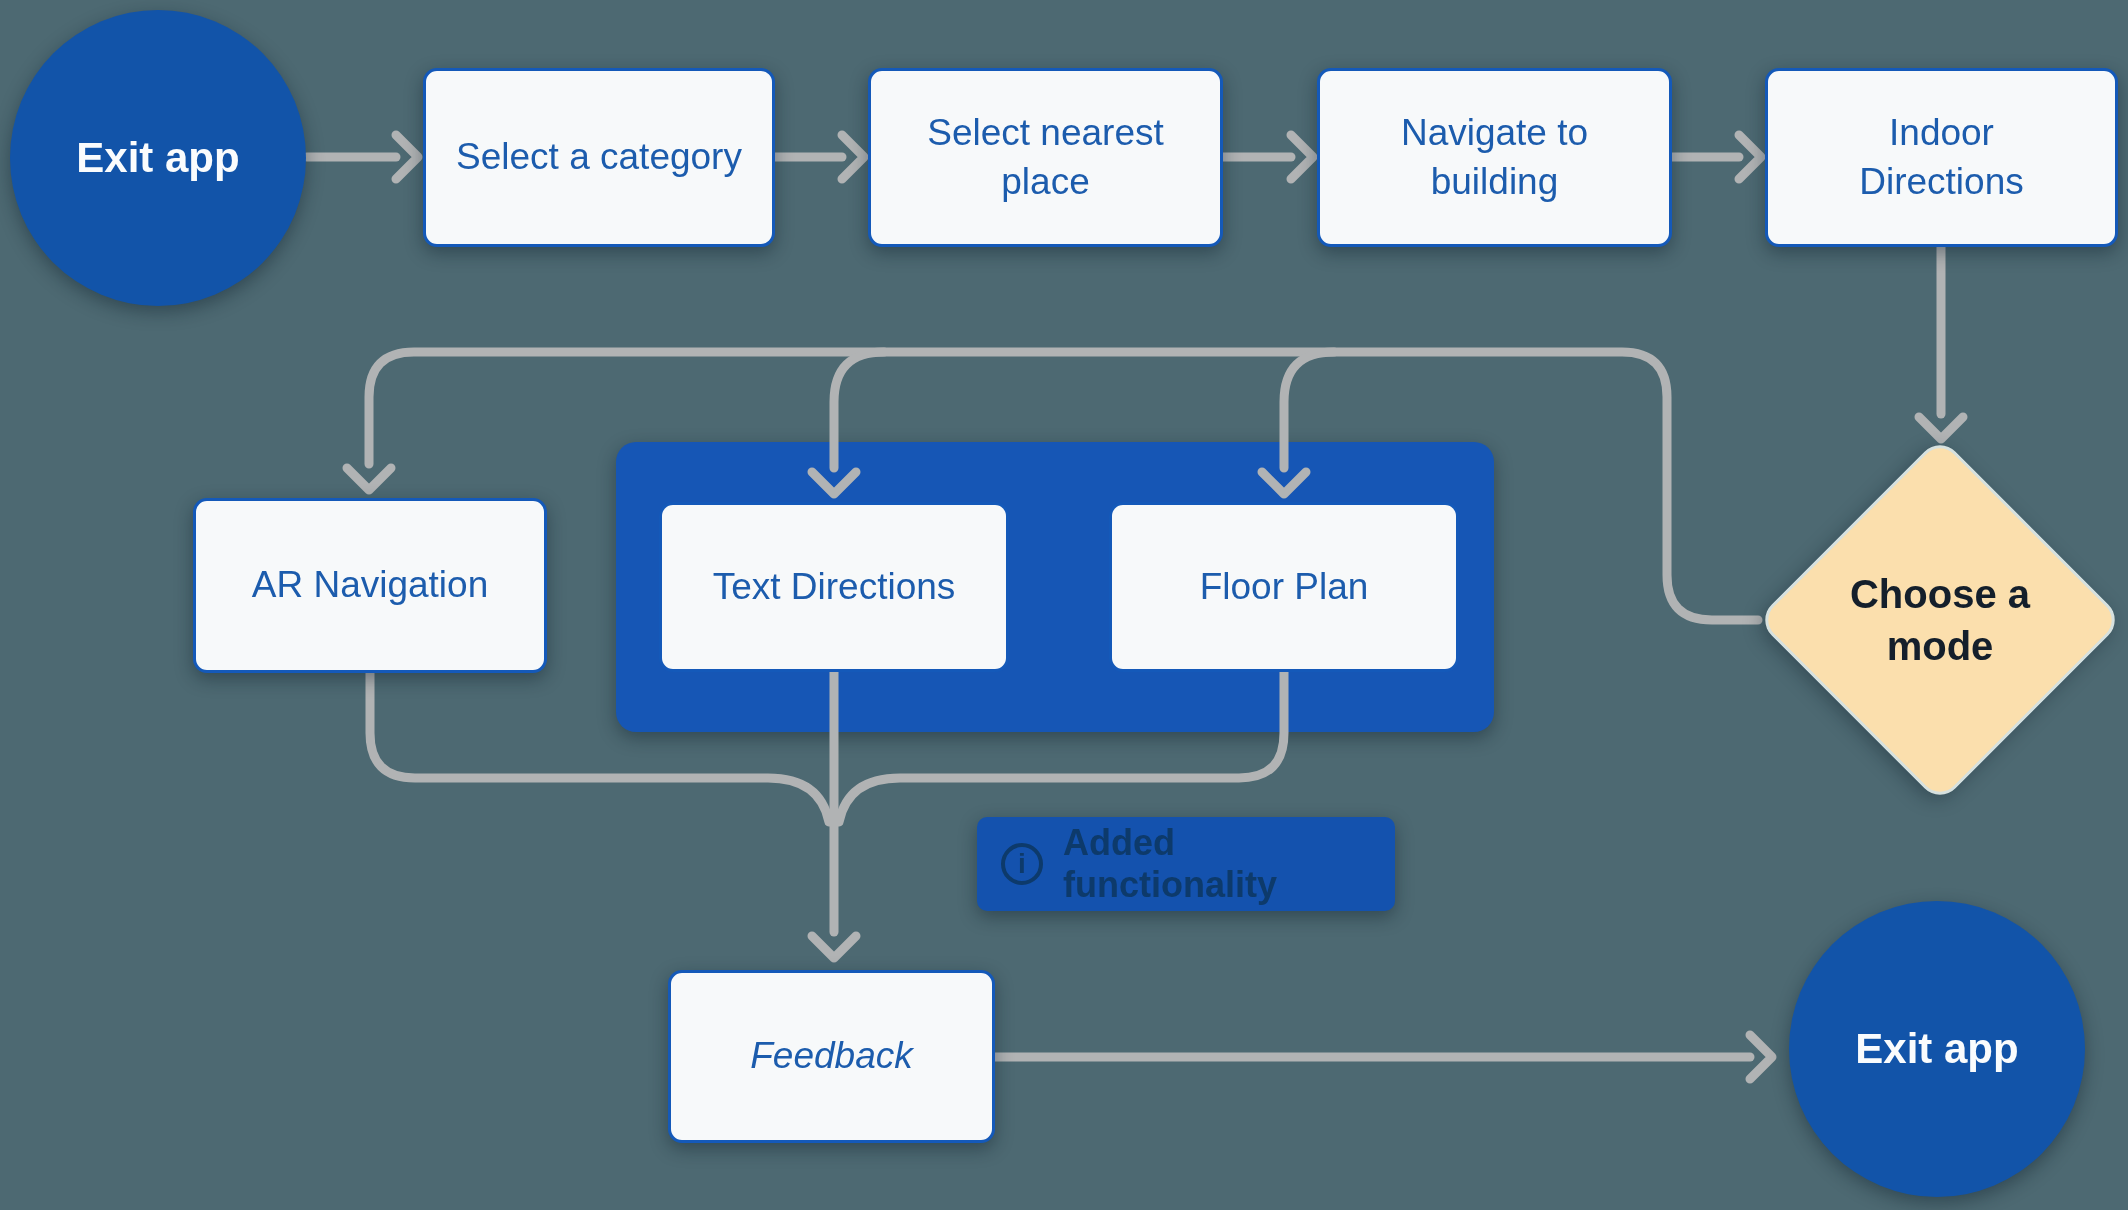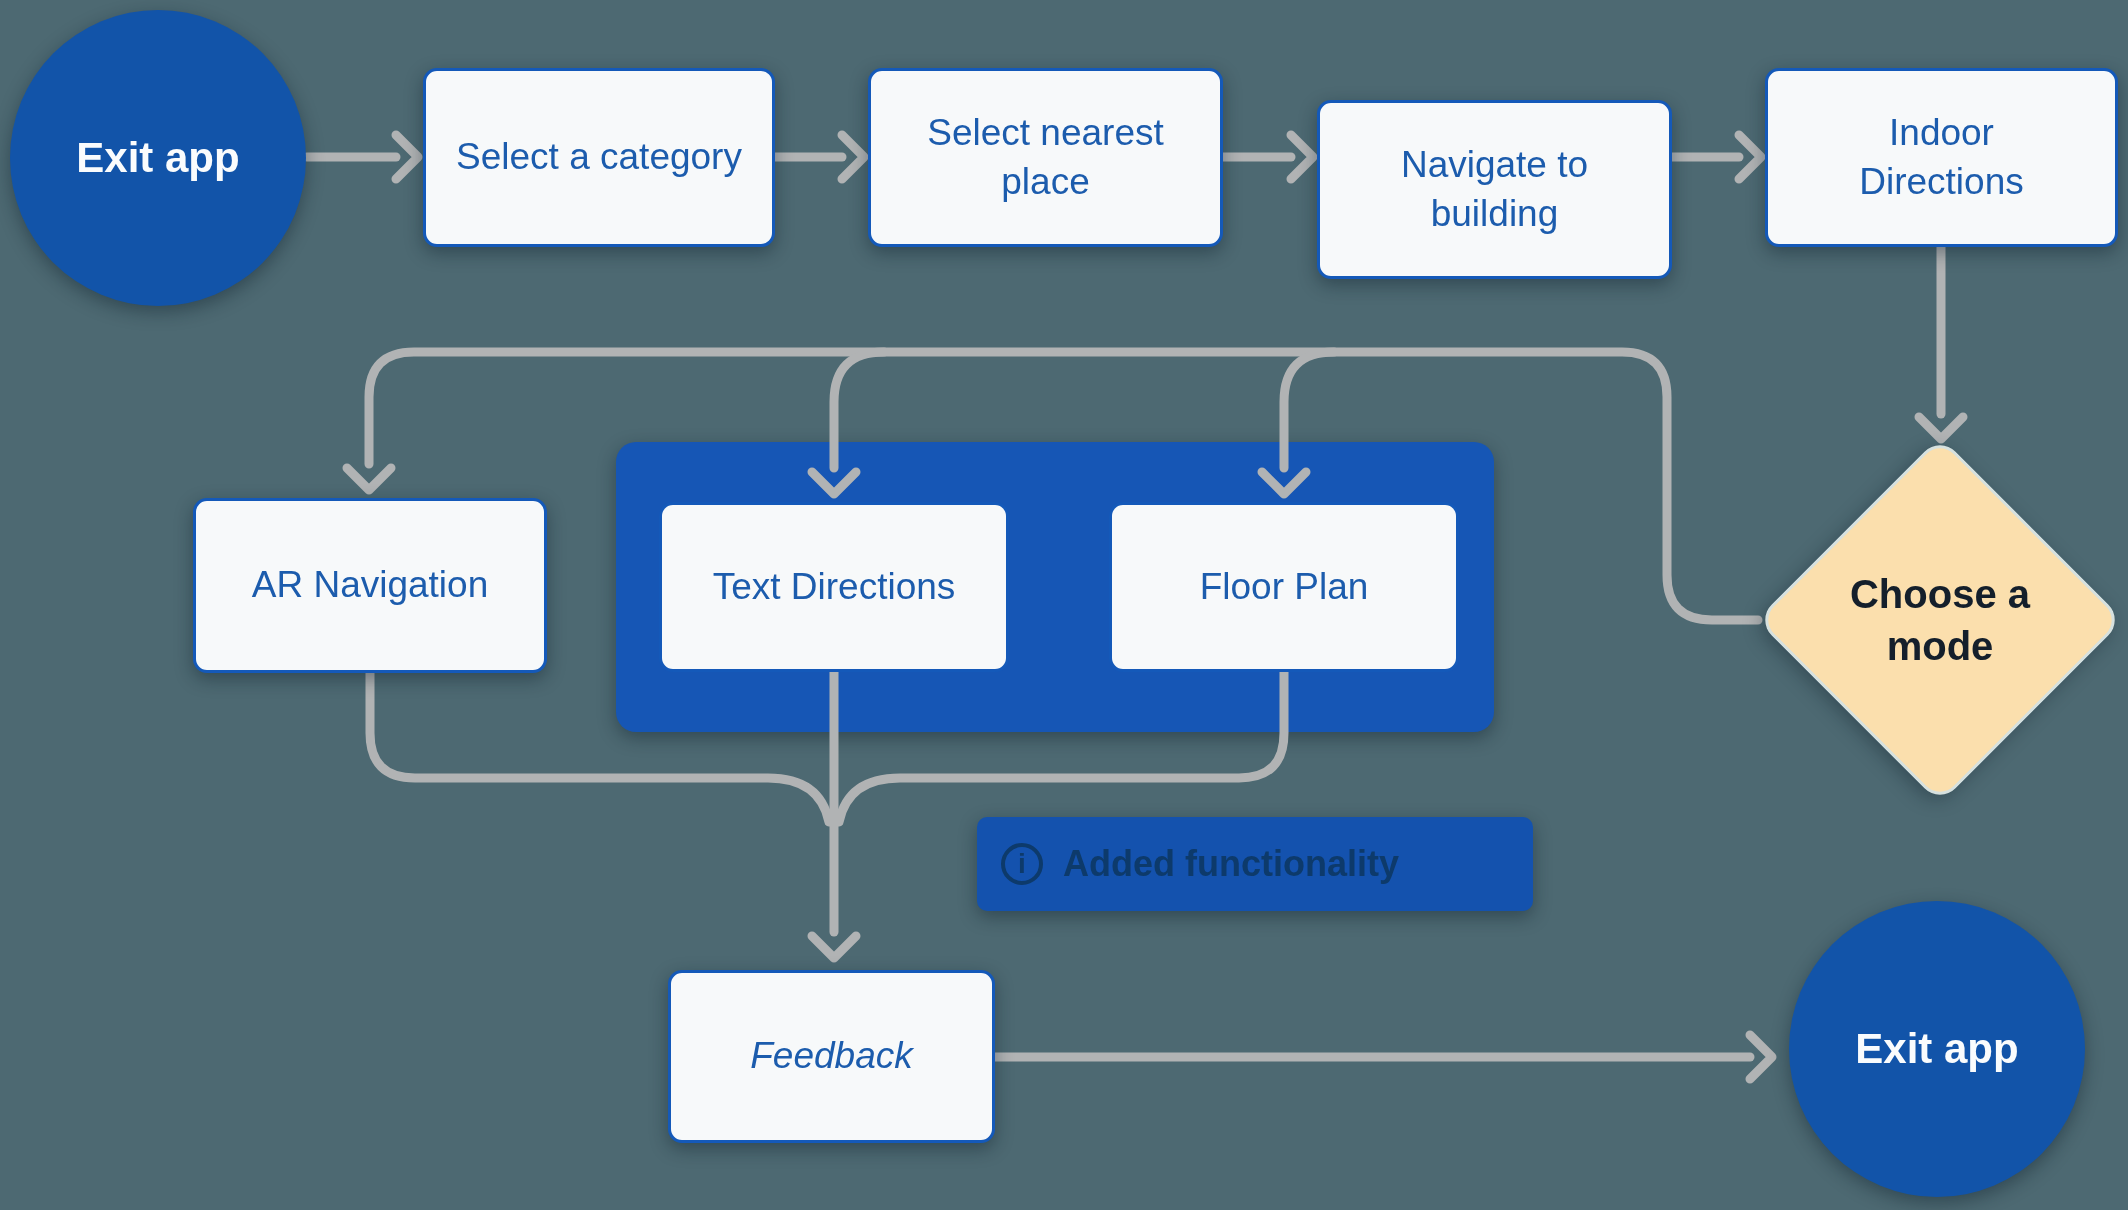--- a/index.html
+++ b/index.html
@@ -22,21 +22,21 @@
   .circle.exit{left:1789px;top:901px;}
 
   .box{
     background:#f7f9fa;border:3px solid #1459b9;border-radius:14px;
     color:#1c5cad;font-size:37px;line-height:1.32;padding:0 10px;
   }
   .node-label{white-space:pre-line;}
 
   .b-select-category{left:423px;top:68px;width:352px;height:179px;}
   .b-select-nearest {left:868px;top:68px;width:355px;height:179px;}
-  .b-navigate      {left:1317px;top:68px;width:355px;height:179px;margin-top:32px;}
+  .b-navigate      {left:1317px;top:68px;width:355px;height:179px;}
   .b-indoor        {left:1765px;top:68px;width:353px;height:179px;}
   .b-ar            {left:193px;top:498px;width:354px;height:175px;align-items:center;}
   .b-text-dir      {left:659px;top:502px;width:350px;height:170px;}
   .b-floor         {left:1109px;top:502px;width:350px;height:170px;}
   .b-feedback      {left:668px;top:970px;width:327px;height:173px;font-style:italic;}
 
   .mode-container{
     position:absolute;left:616px;top:442px;width:878px;height:290px;
     background:#1656b5;border-radius:20px;
   }
@@ -47,21 +47,21 @@
     border:3px solid rgba(201,226,240,.75);box-sizing:border-box;
     box-shadow:0 6px 18px rgba(13,28,40,.35);
   }
   .diamond-inner{
     position:absolute;inset:0;display:flex;align-items:center;justify-content:center;
     transform:rotate(-45deg);text-align:center;
     color:#141f2b;font-weight:bold;font-size:40px;line-height:1.3;
   }
 
   .legend{
-    position:absolute;left:977px;top:817px;width:556px;height:94px;
+    position:absolute;left:977px;top:817px;width:418px;height:94px;
     background:#1452ae;border-radius:10px;
     display:flex;align-items:center;gap:20px;padding-left:24px;box-sizing:border-box;
     color:#0d3a6b;font-size:36px;font-weight:bold;
   }
   .info-icon{
     width:42px;height:42px;border-radius:50%;border:4px solid #0d3a6b;box-sizing:border-box;
     display:flex;align-items:center;justify-content:center;flex:0 0 auto;
     font-size:28px;font-weight:bold;color:#0d3a6b;
   }
   .info-icon::after{content:"i";}

